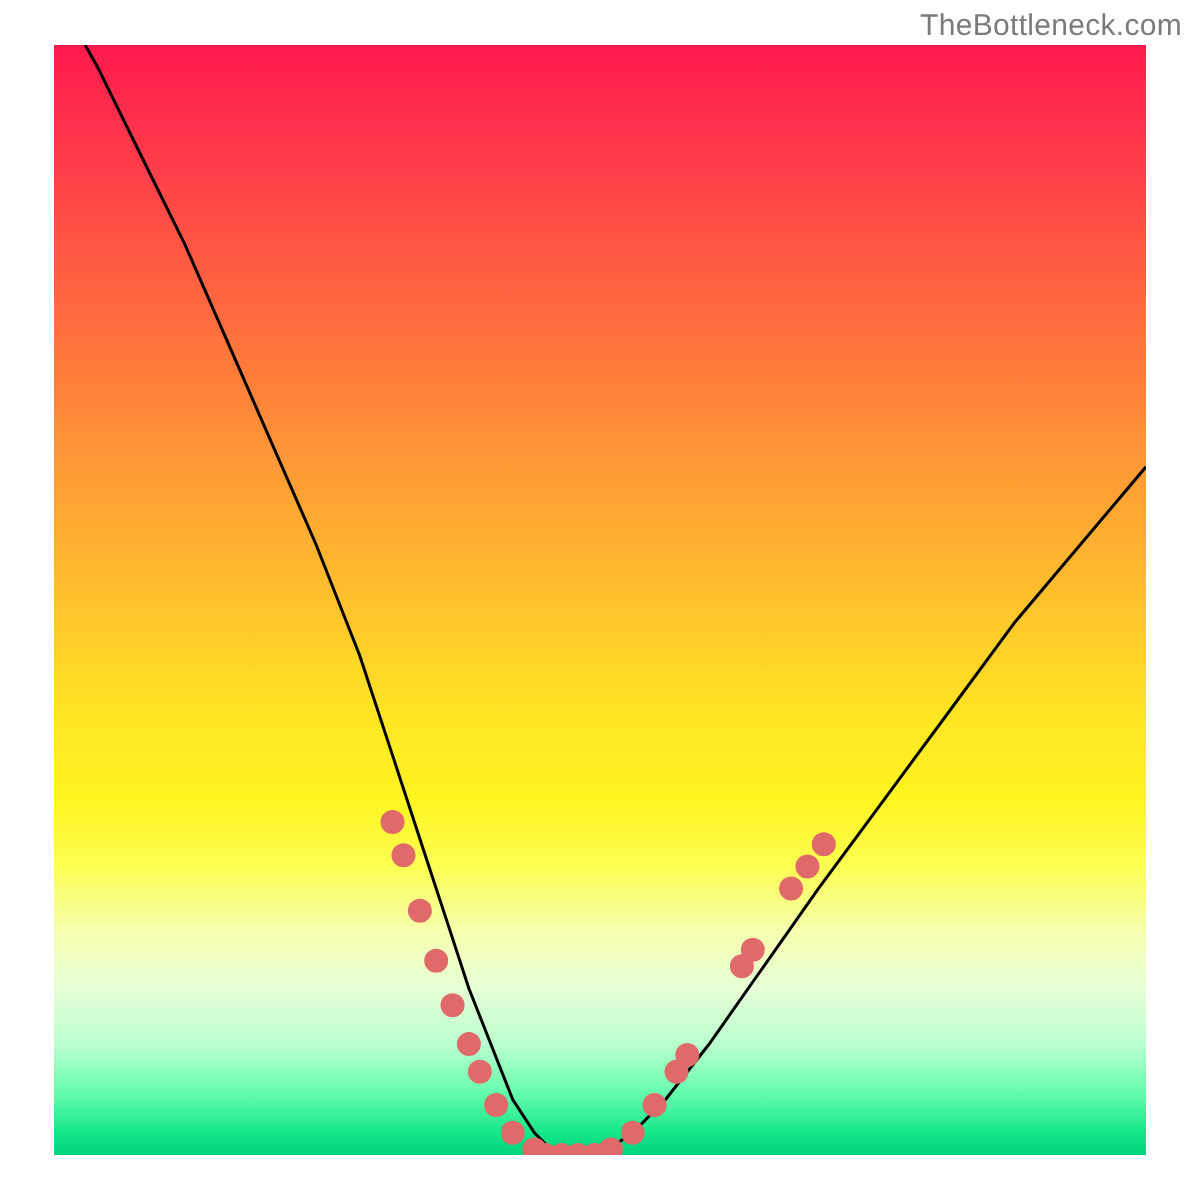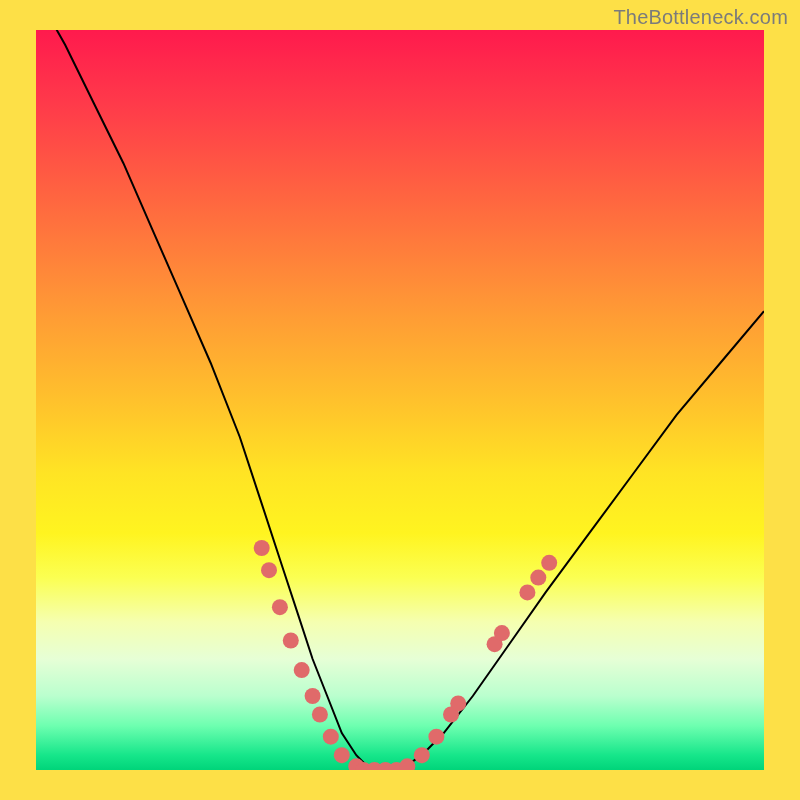--- a/index.html
+++ b/index.html
@@ -10,21 +10,21 @@
     background: #000;
     overflow: hidden;
     font-family: Arial, Helvetica, sans-serif;
   }
   .frame {
     position: absolute;
     left: 0;
     top: 0;
     width: 800px;
     height: 800px;
-    background: #fde047;
+    background: #ffffff;
   }
   .plot {
     position: absolute;
     left: 36px;
     top: 30px;
     width: 728px;
     height: 740px;
     background: linear-gradient(to bottom,
       #ff1a4d 0%,
       #ff3a4a 10%,

